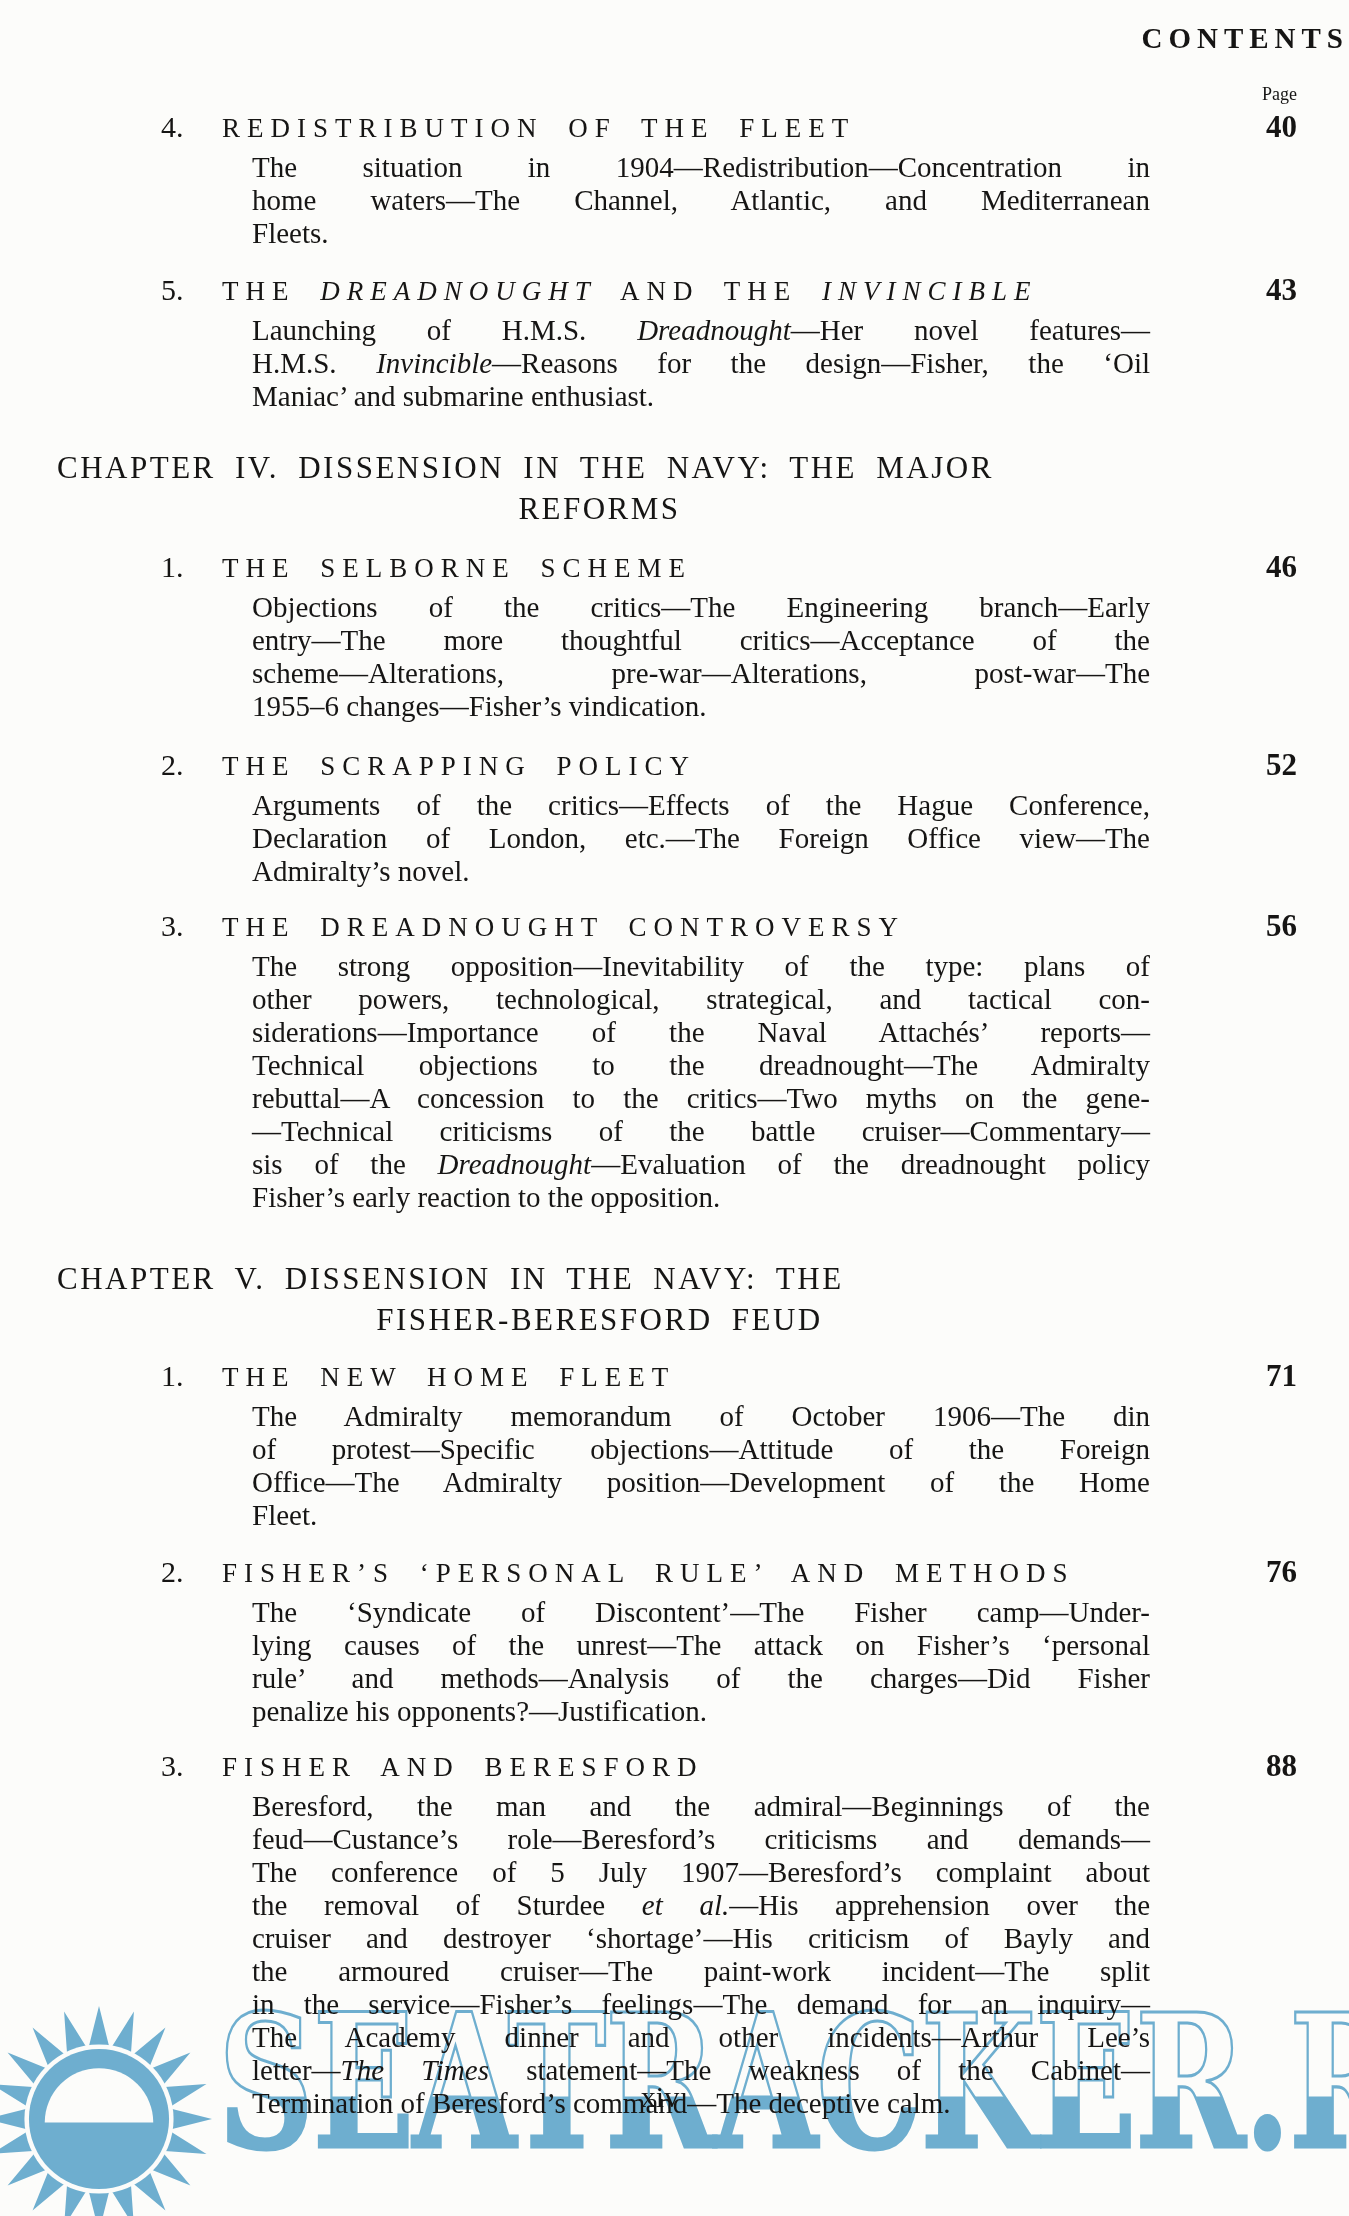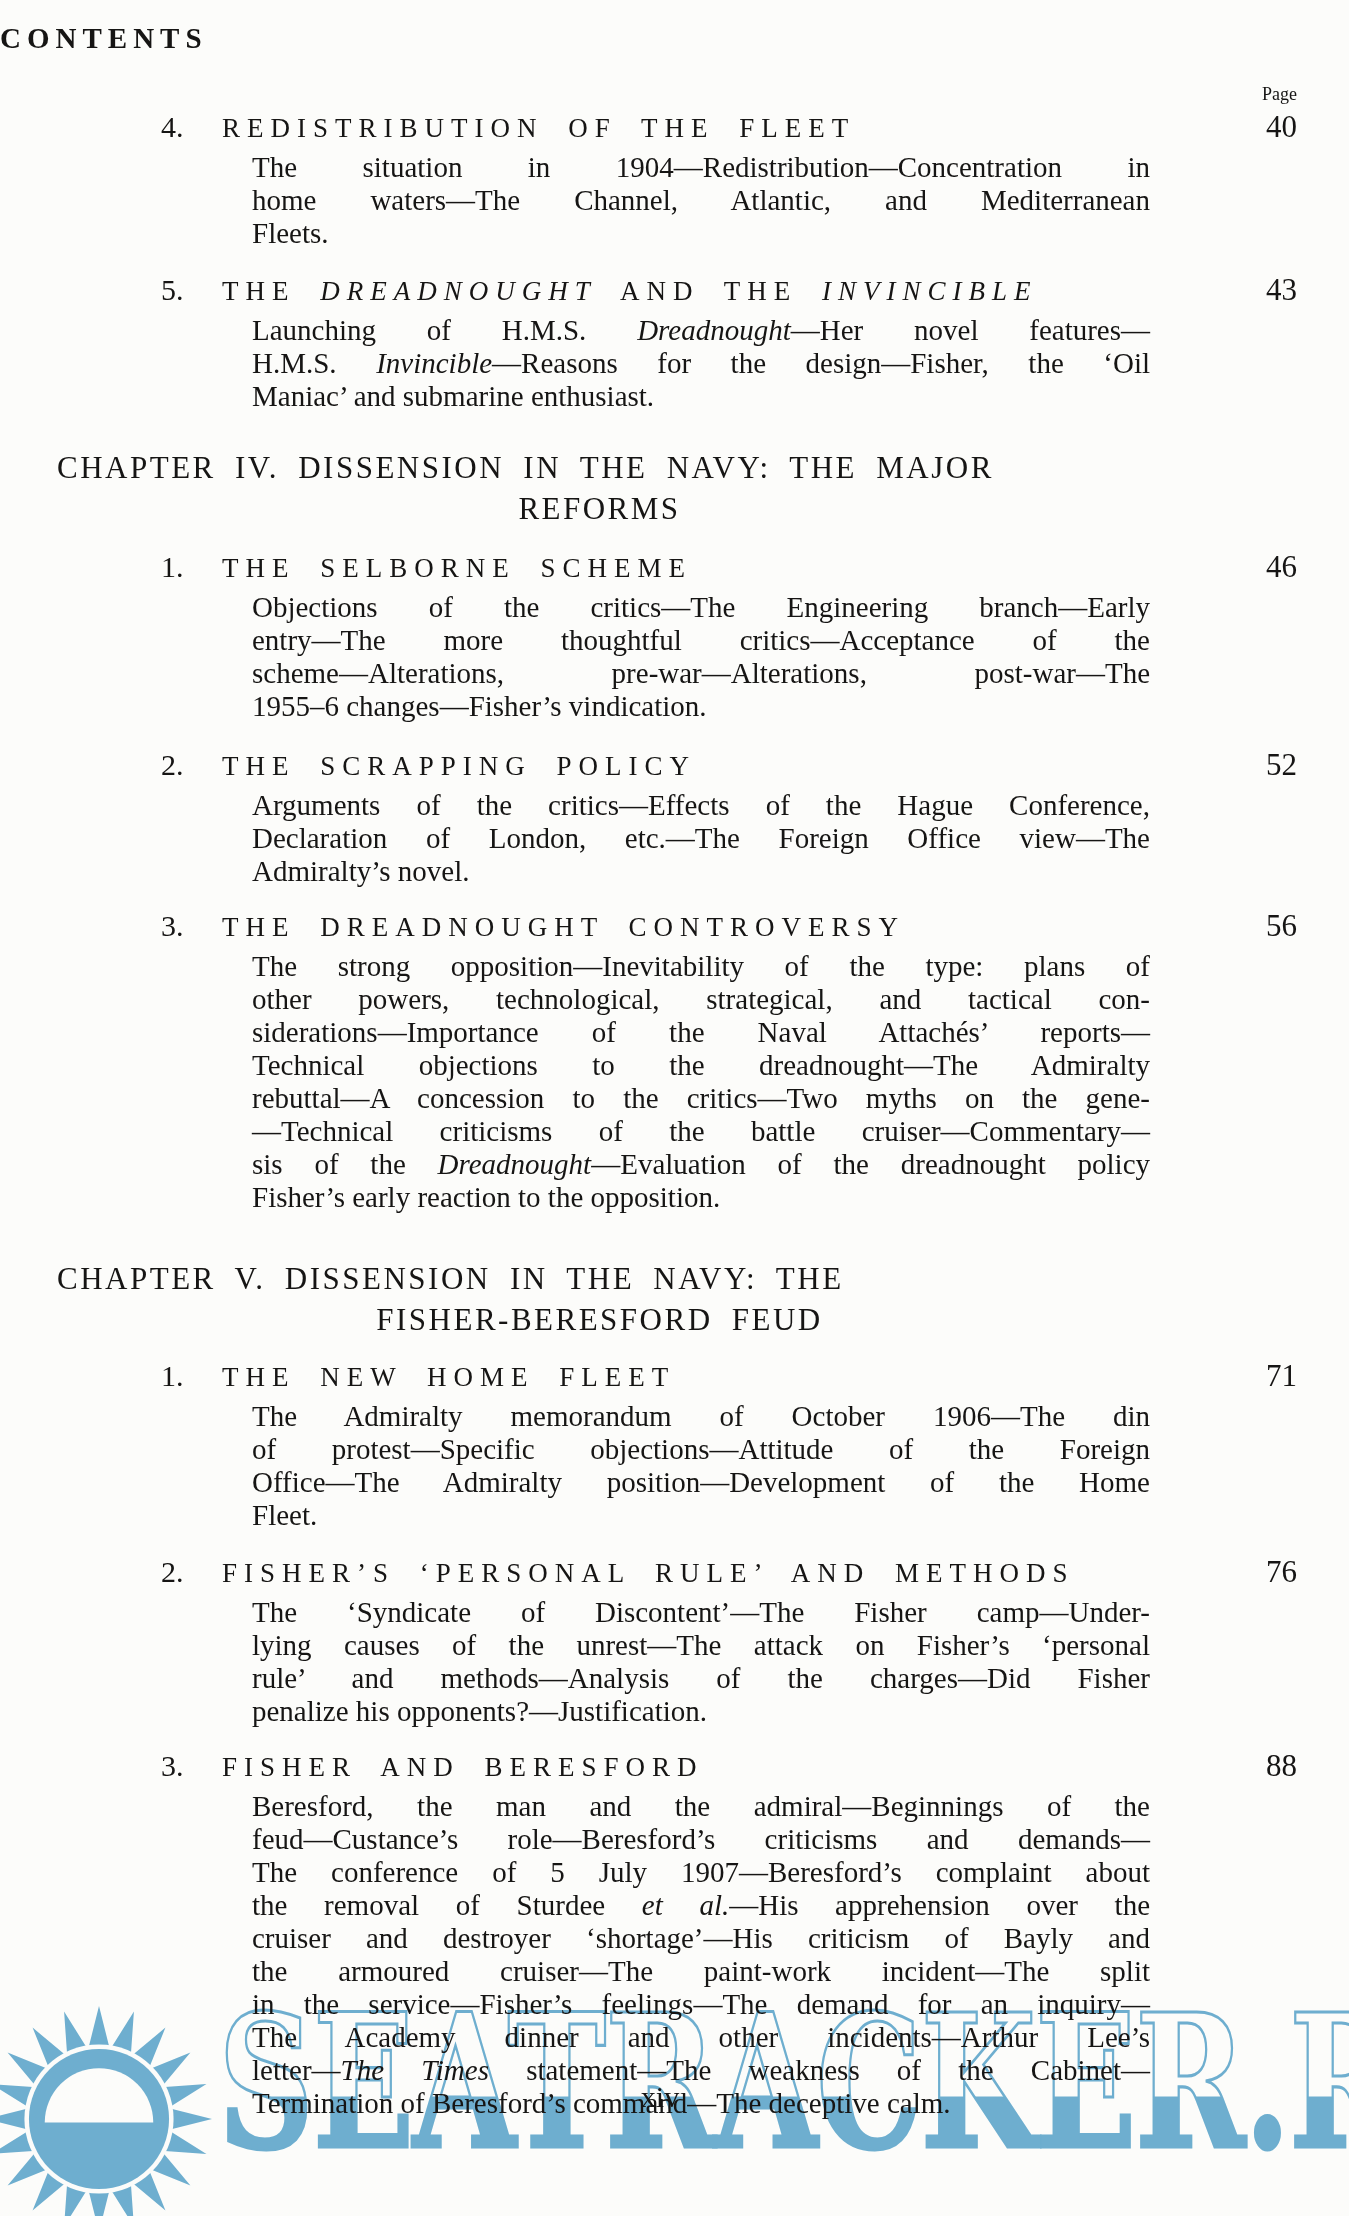--- a/index.html
+++ b/index.html
@@ -9,21 +9,21 @@
     margin:0 auto;
     background:#fcfcfa;
     font-family:"Liberation Serif","DejaVu Serif",serif;
     color:#161514;
     overflow:hidden;
   }
   .content-layer{position:relative;z-index:2;}
   
   .contents-title{
     margin:0;padding-top:22px;
-    text-align:left;
+    text-align:right;
     font-size:29px;font-weight:bold;
     letter-spacing:6px;
   }
   .page-col-label{
     position:absolute;top:84px;right:52px;
     font-size:18px;
   }
   
   .chapter{margin-left:49px;width:1101px;line-height:41px;}
   .ch-line1{
@@ -43,20 +43,21 @@
     display:inline-block;min-width:61px;
     font-size:30px;
   }
   .ehead{
     flex:1;
     font-size:27px;letter-spacing:7px;word-spacing:11px;
   }
   .pagenum{
     min-width:90px;text-align:right;
     font-size:31px;
+    font-weight:bold;
   }
   .entry-desc{
     margin:5px 8px 0 252px;
     width:898px;
     font-size:29px;
   }
   .tline{
     line-height:33px;
     text-align:justify;
     text-align-last:justify;

